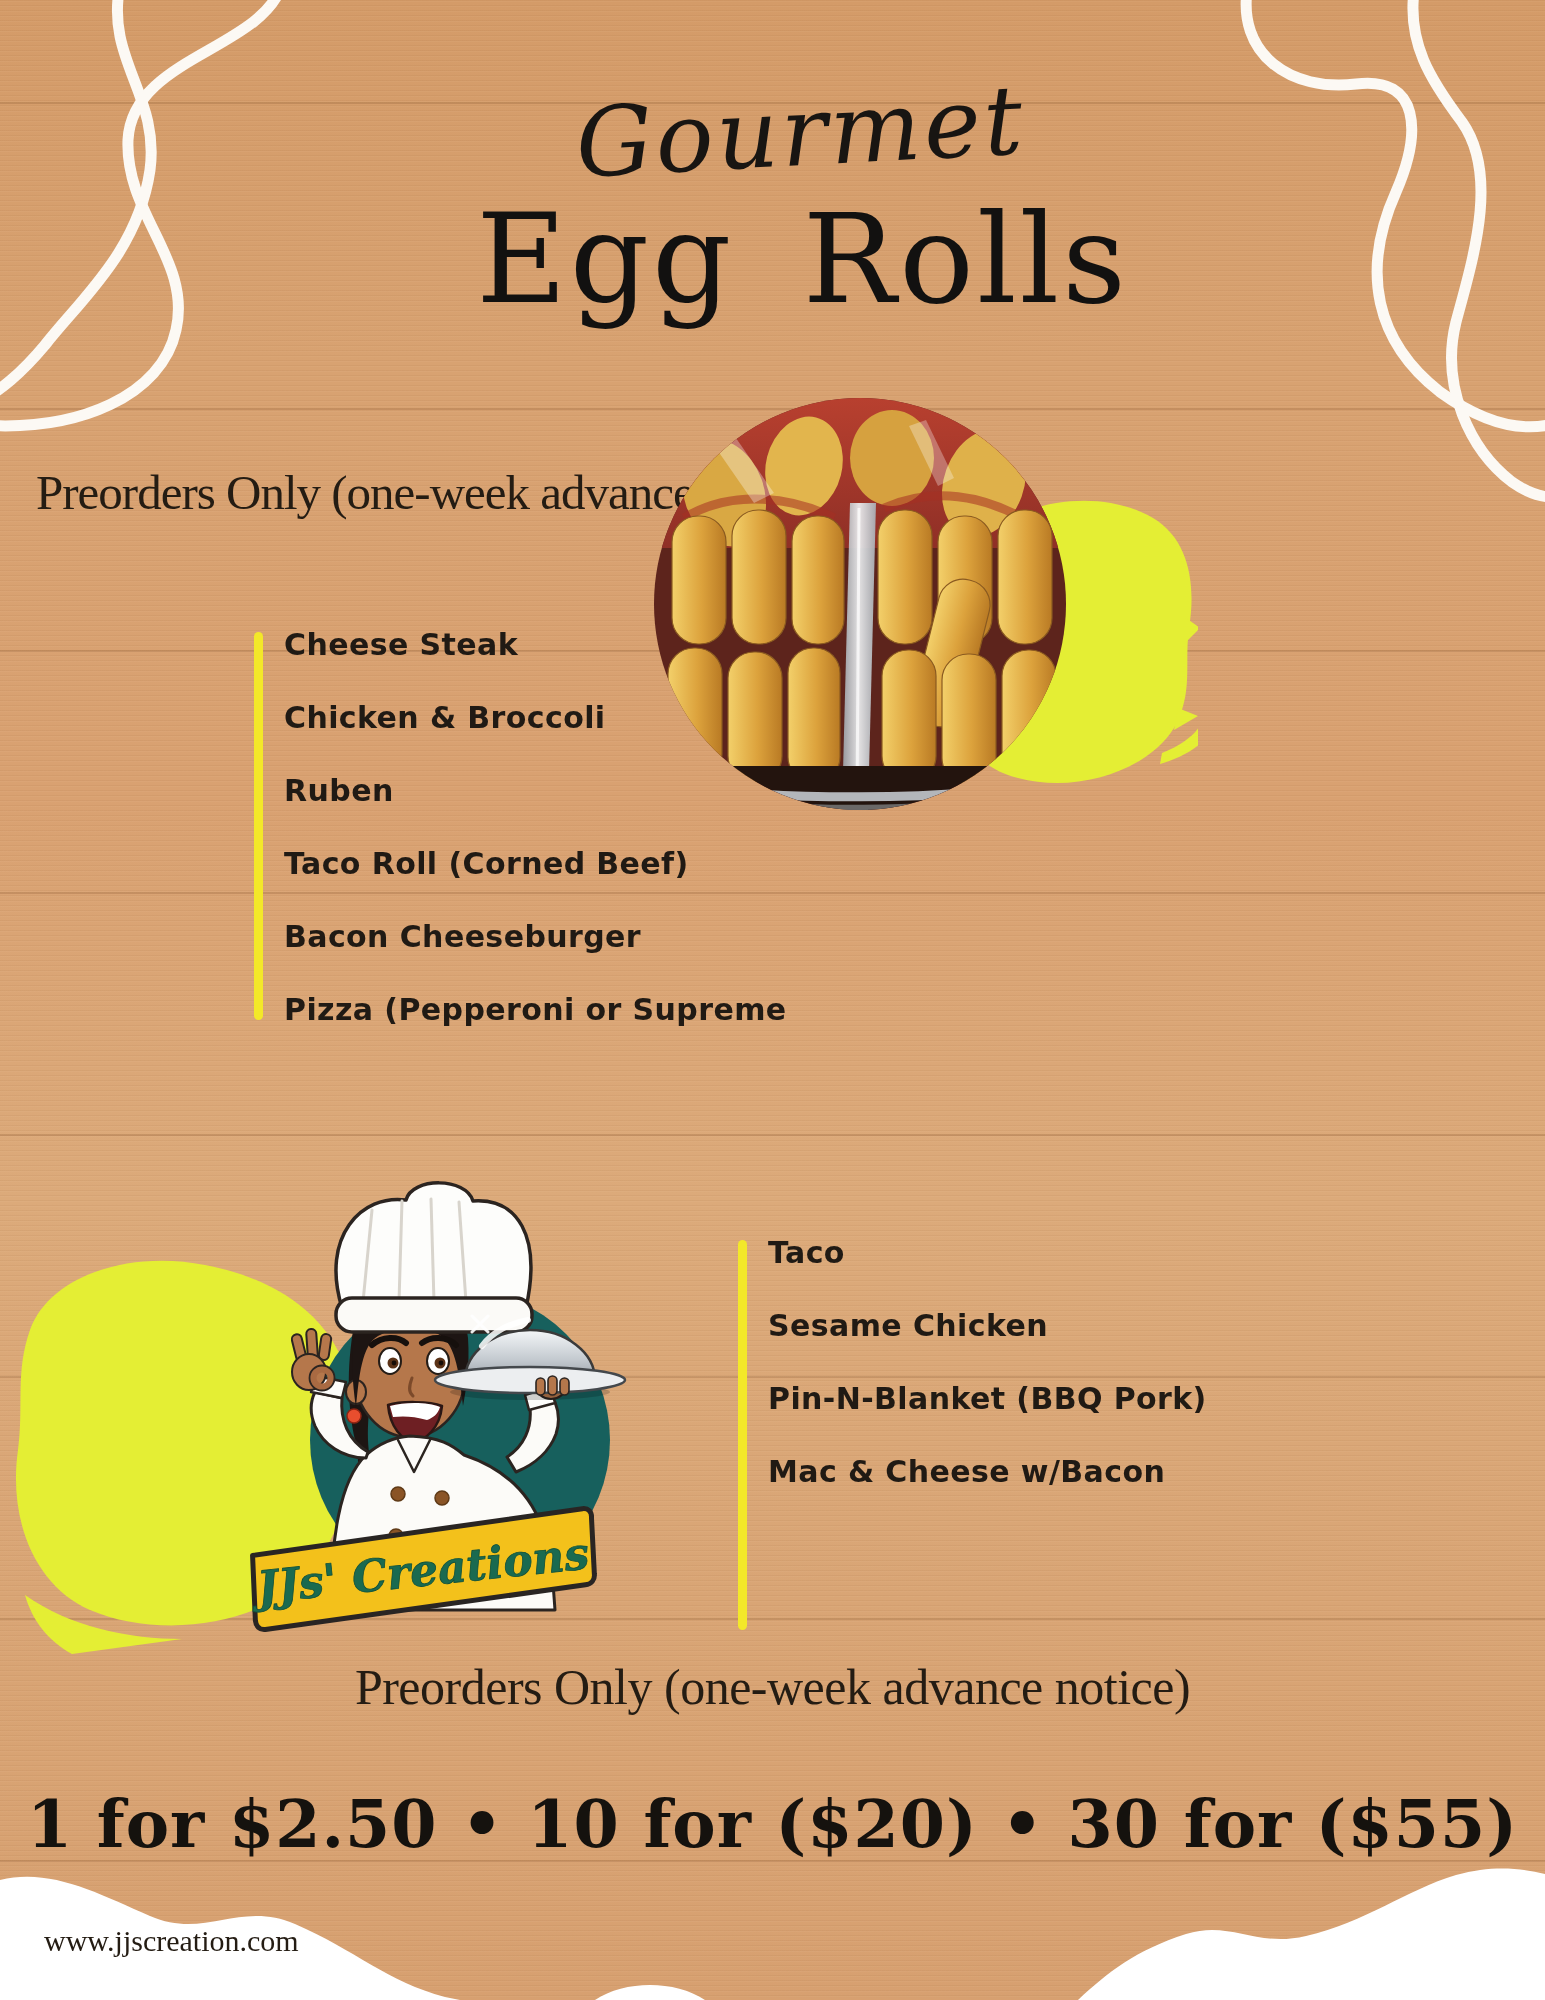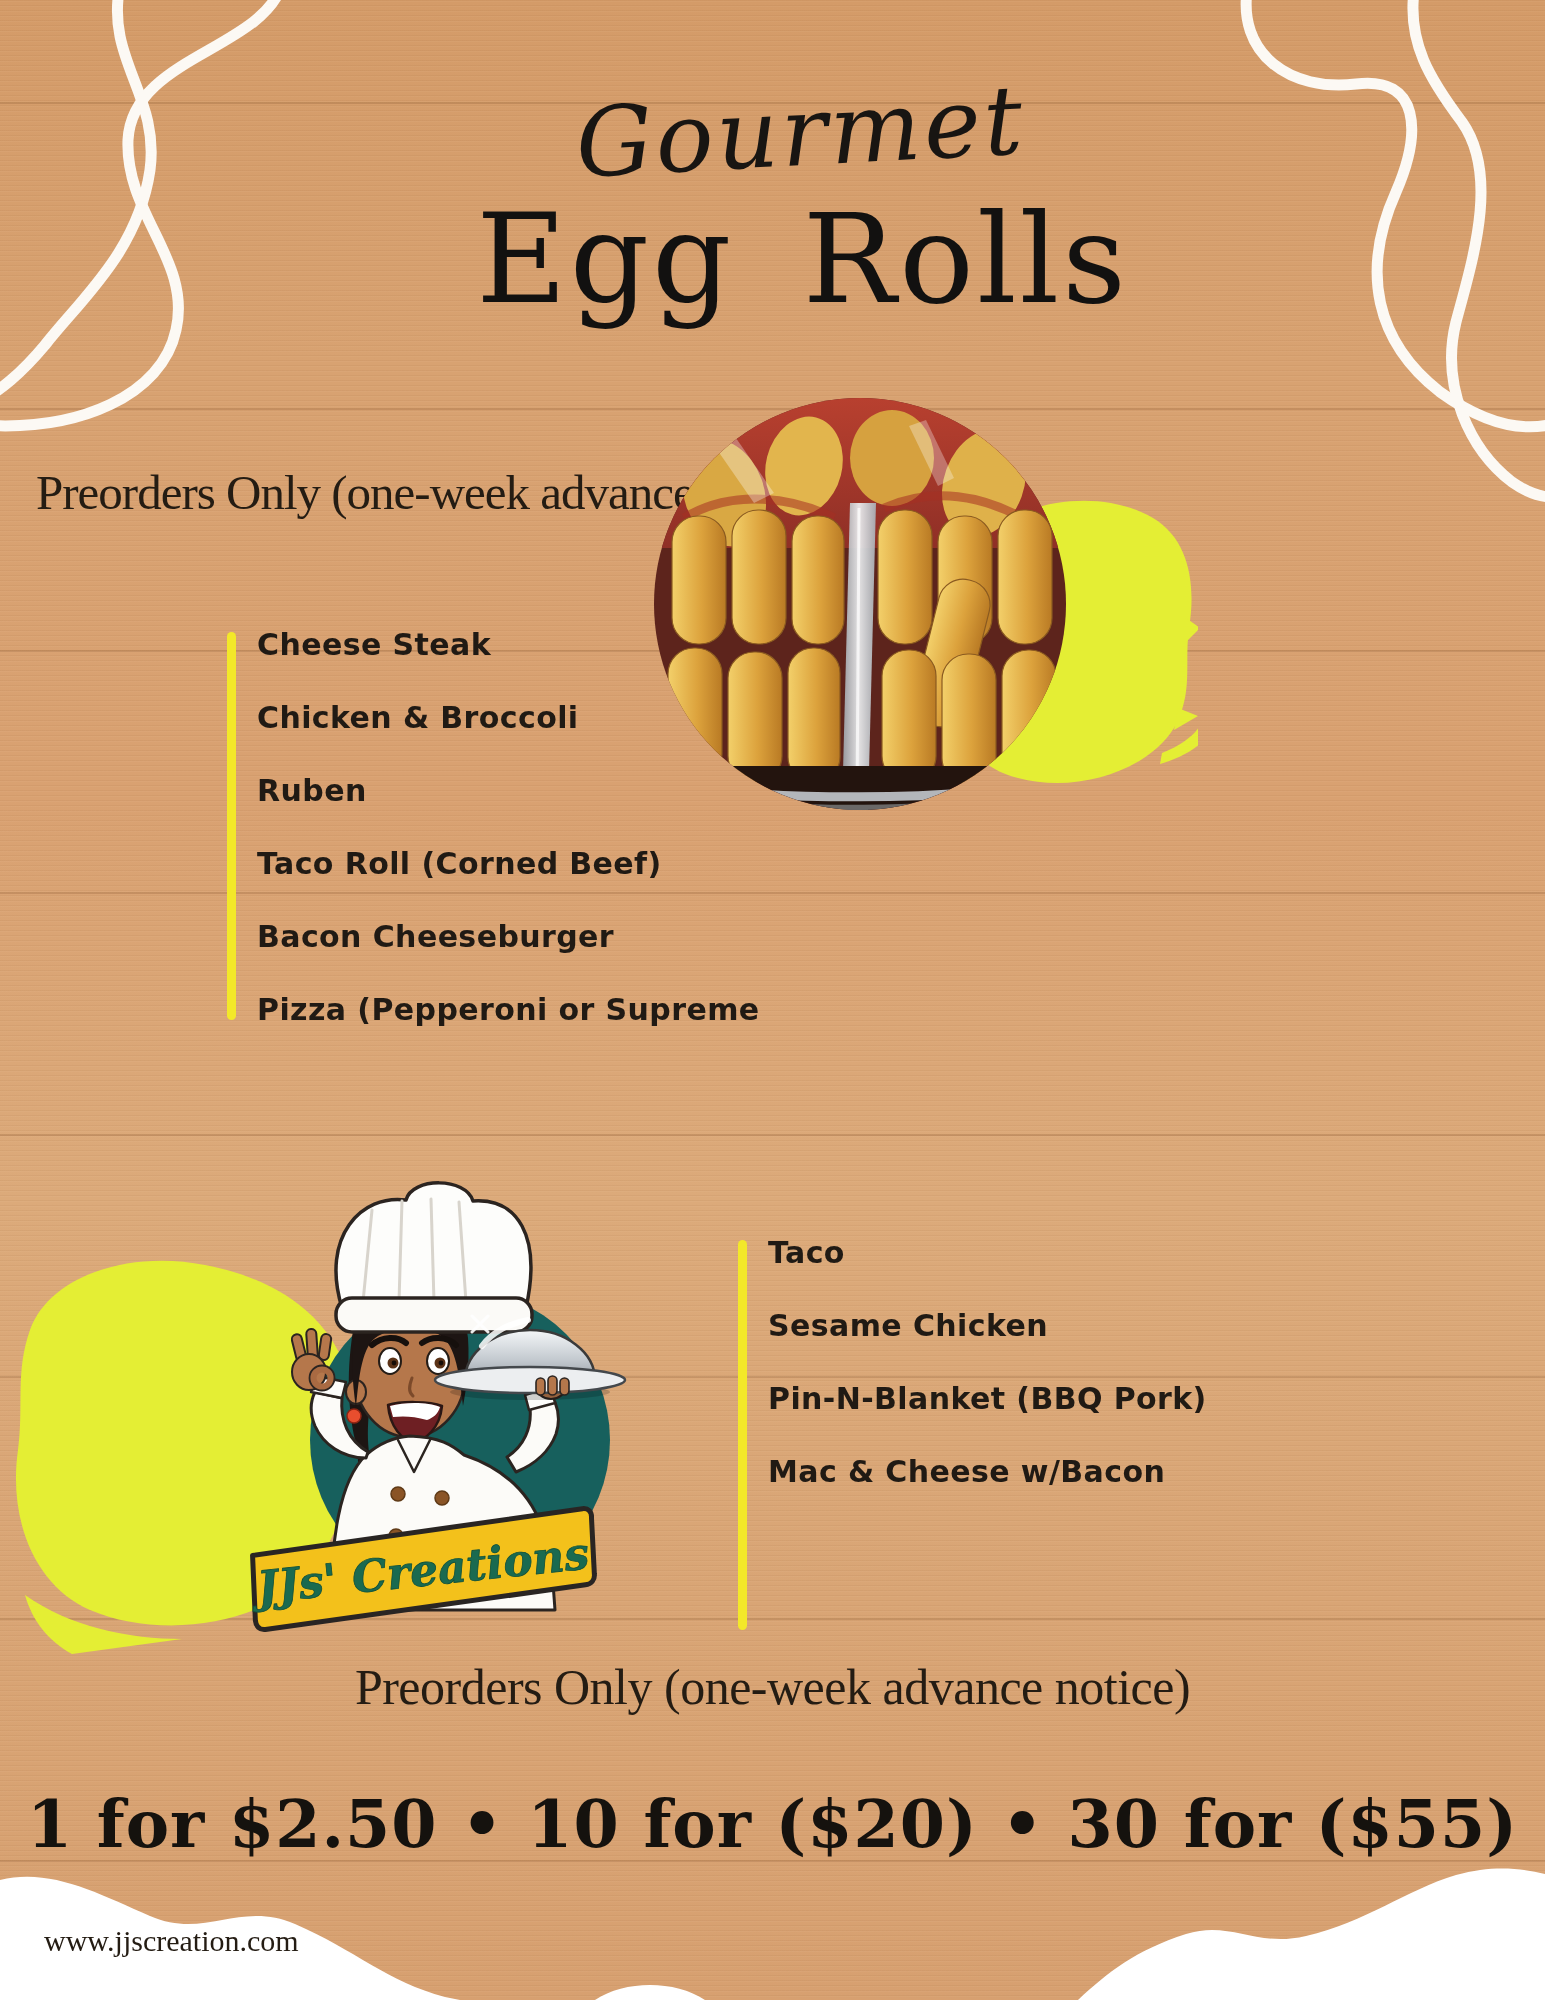--- a/index.html
+++ b/index.html
@@ -27,21 +27,21 @@
   .pricing{top:1786px;left:0;width:100%;text-align:center;
     font-family:"DejaVu Serif",serif;font-weight:700;font-size:65px;color:#15120e;letter-spacing:1px;}
   .website{top:1924px;left:0;width:100%;text-align:left;
     font-family:"Liberation Serif",serif;font-size:30px;color:#241c13;margin-left:44px;}
   .menu{position:absolute;display:flex;gap:21px;}
   .menu .bar{width:9px;border-radius:6px;background:#f3e829;flex:none;}
   .menu .items{display:flex;flex-direction:column;}
   .menu .mi{height:73px;display:flex;align-items:center;
     font-size:30px;font-weight:600;color:#201a14;letter-spacing:.4px;
     font-family:"DejaVu Sans",sans-serif;}
-  .menu1{left:227px;top:608px;}
+  .menu1{left:254px;top:608px;}
   .menu1 .bar{margin-top:24px;height:388px;}
   .menu2{left:738px;top:1216px;text-align:right;}
   .menu2 .bar{margin-top:24px;height:390px;}
   .photo{left:654px;top:398px;}
   .splash-right{left:948px;top:478px;}
   .logo-scene{left:10px;top:1140px;}
   .decor{left:0;top:0;pointer-events:none;}
   svg{display:block;}
 </style>
 </head>

